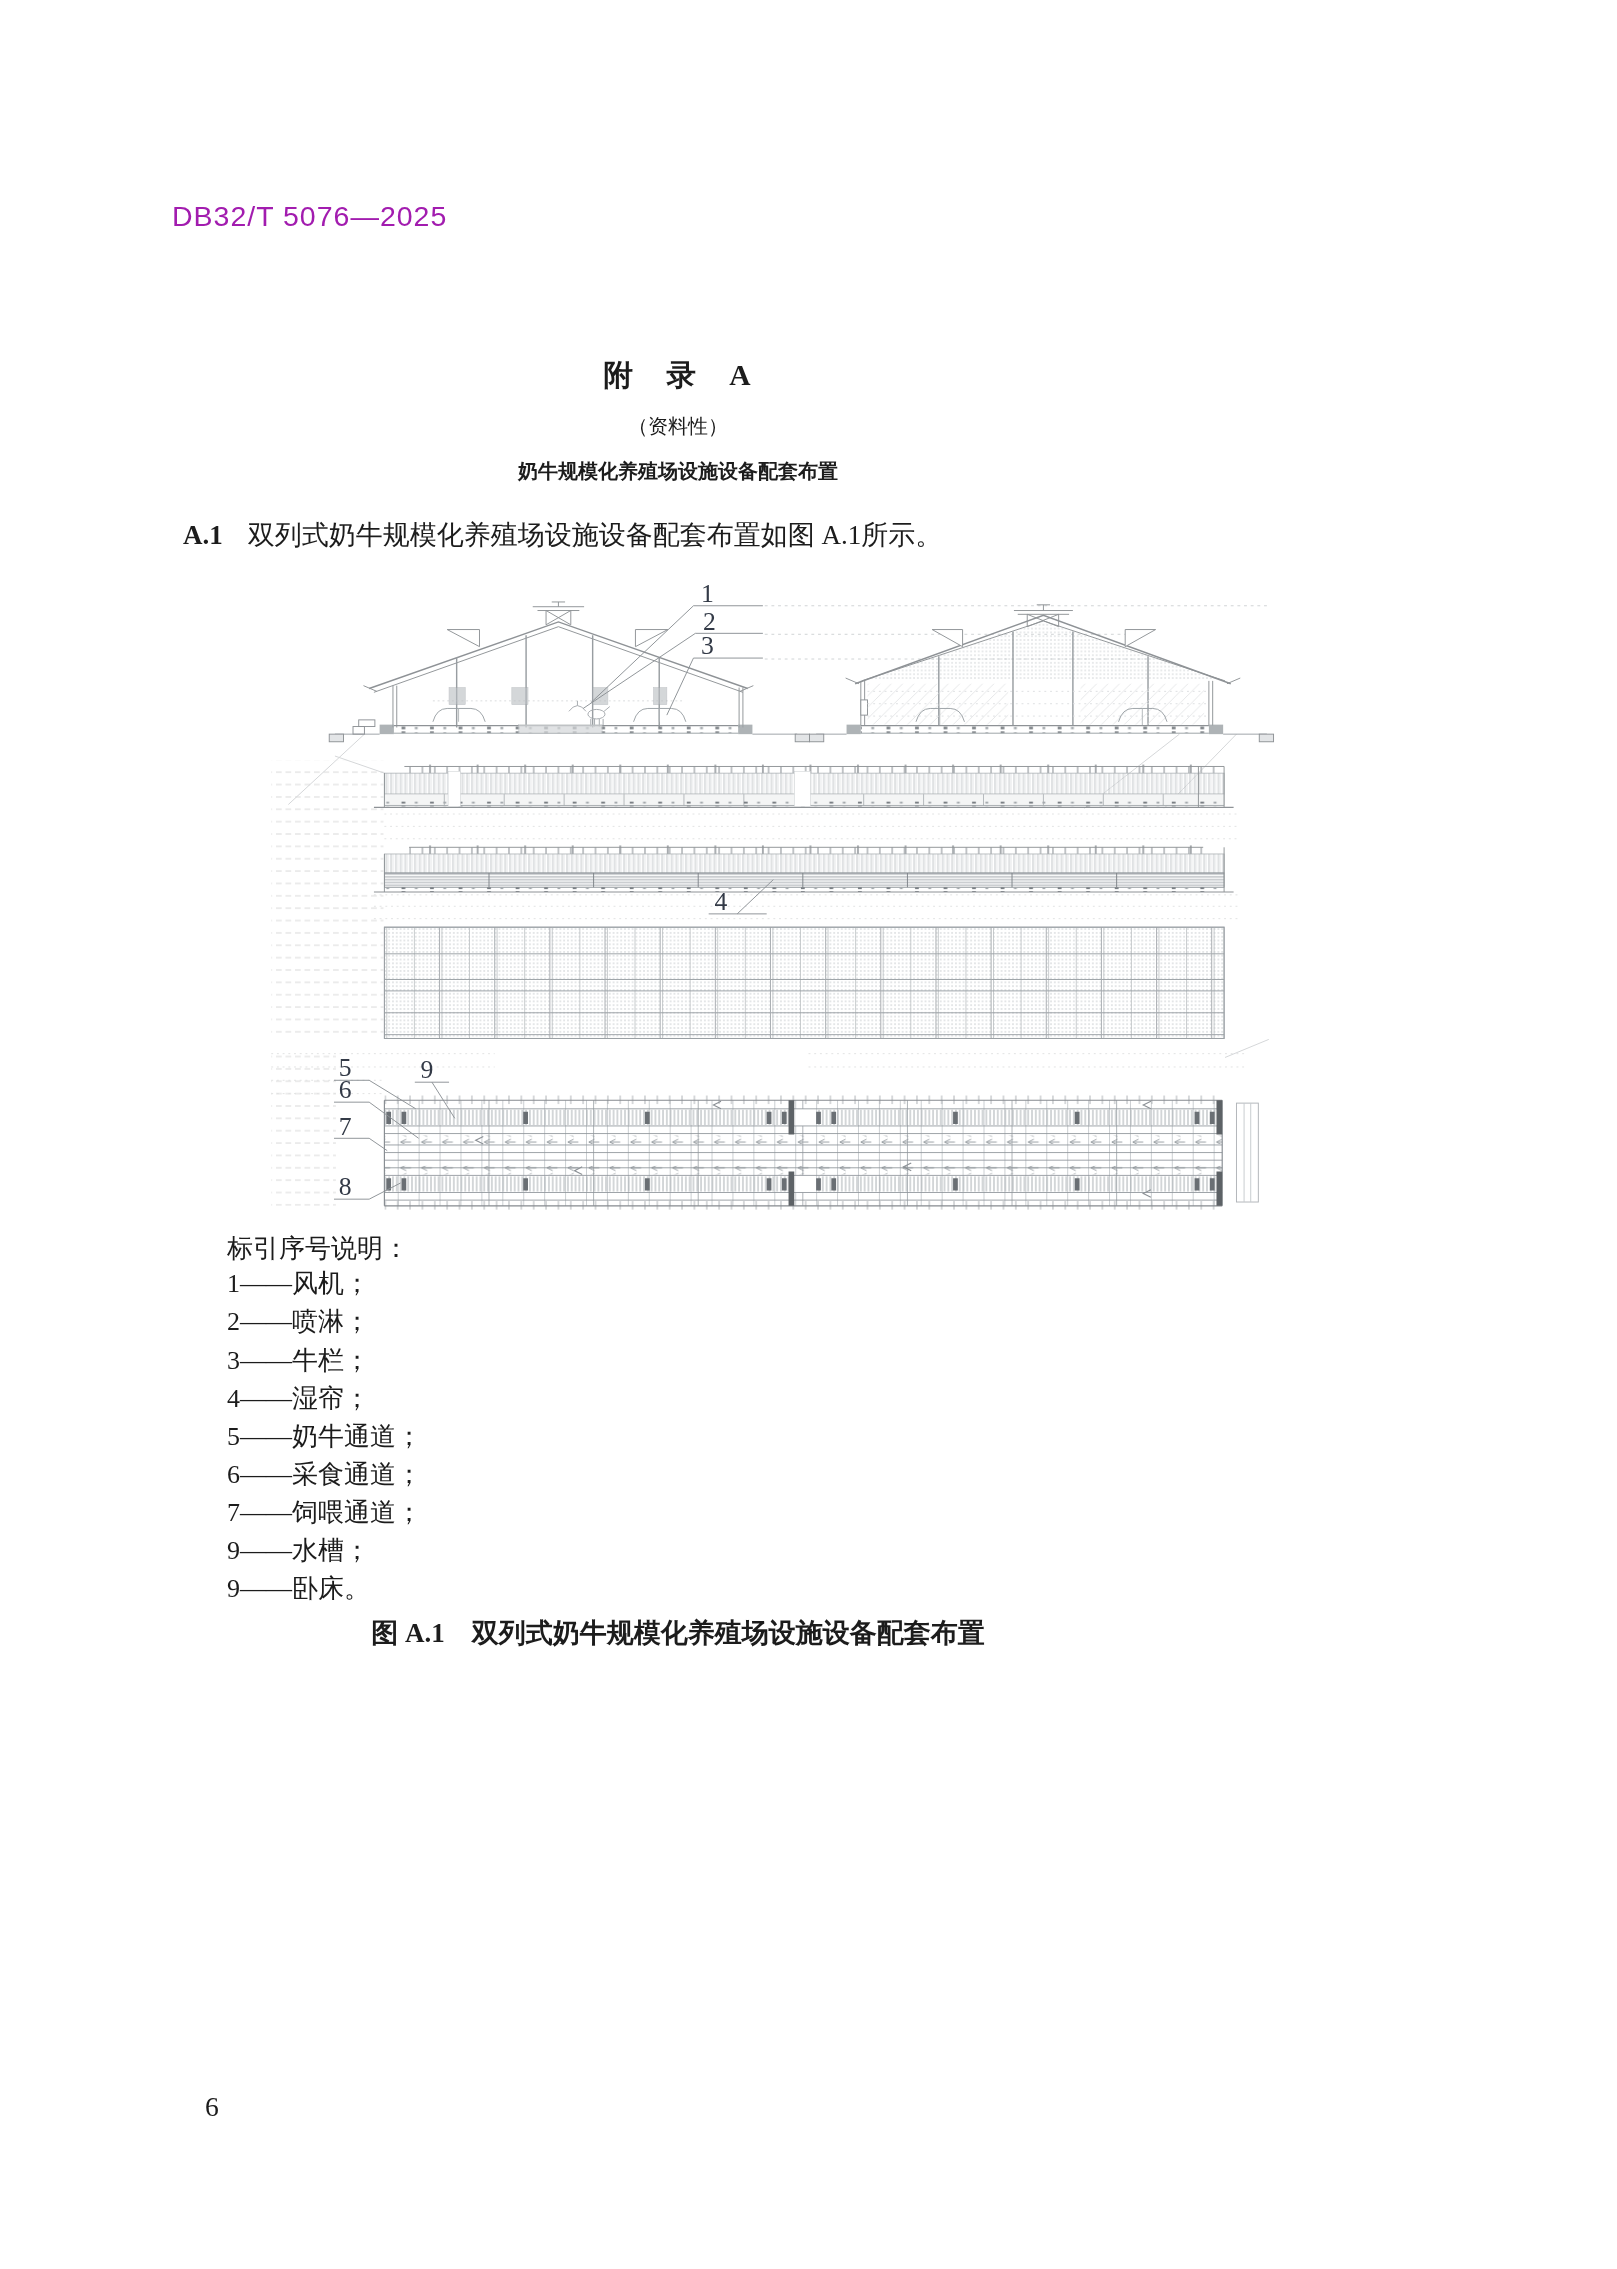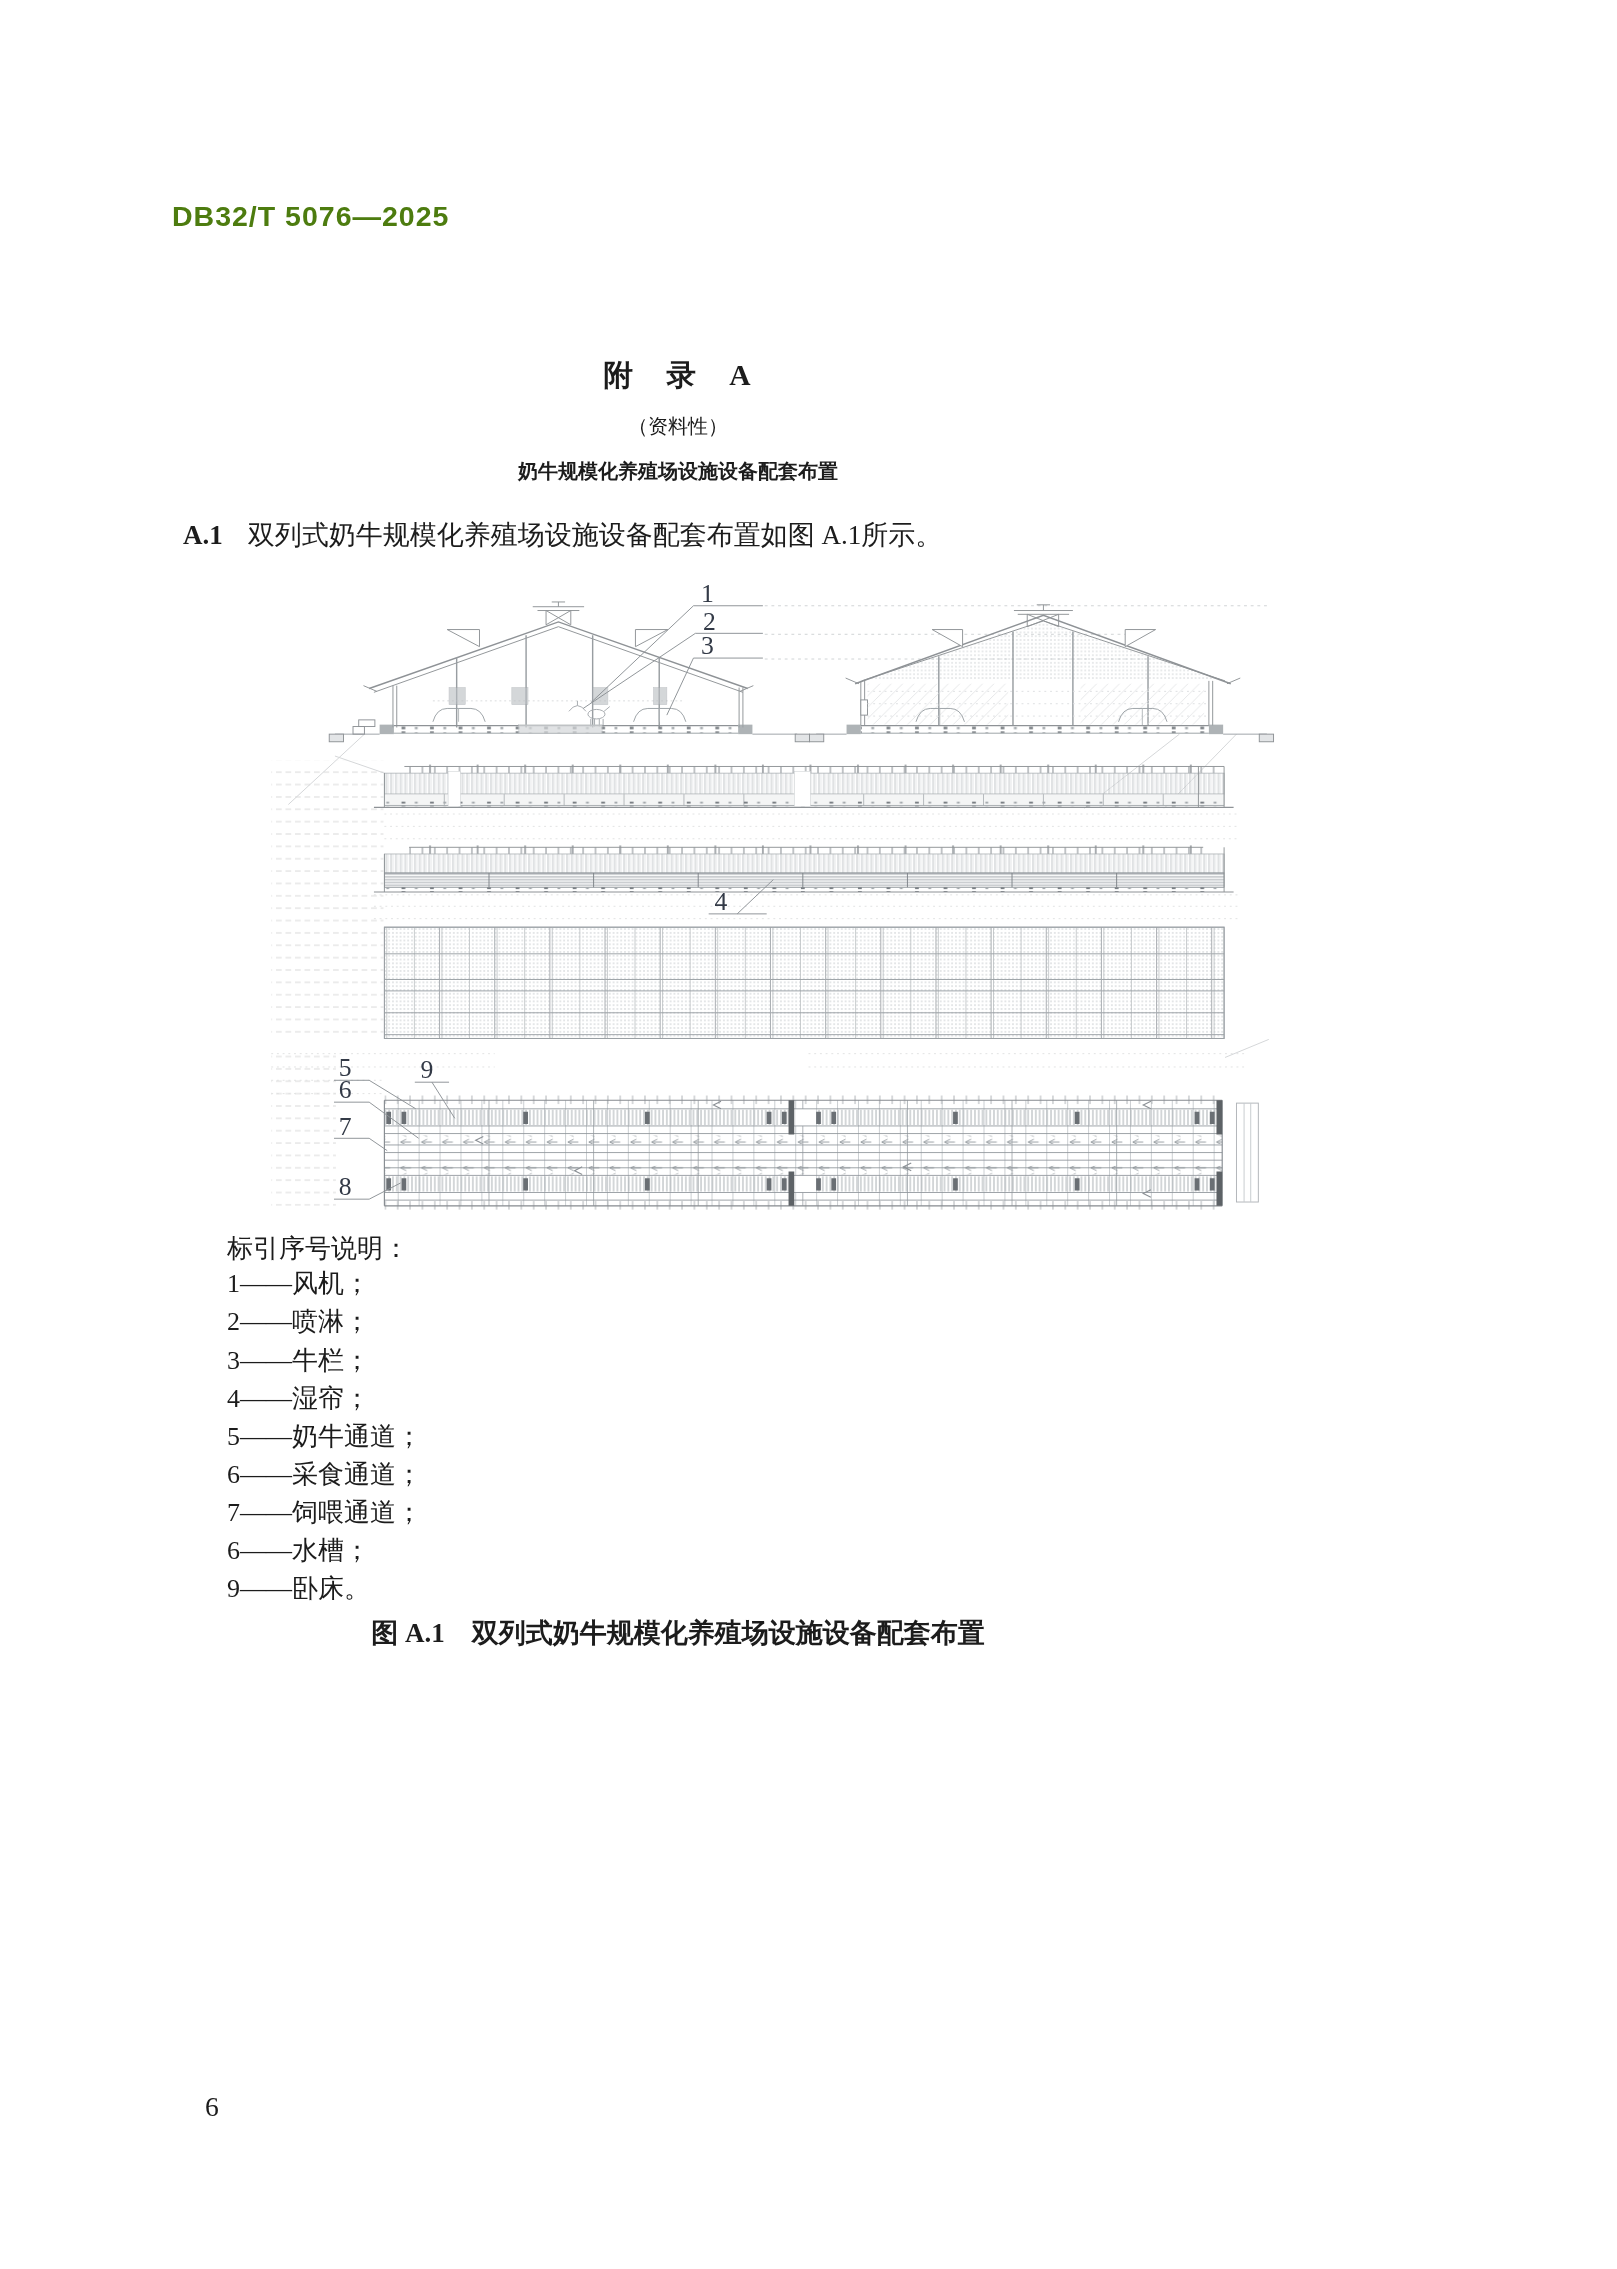--- a/index.html
+++ b/index.html
@@ -1,20 +1,20 @@
 <!DOCTYPE html>
 <html style="font-size:15px"><head>
 <meta charset="utf-8">
 <style>
   html,body{margin:0;padding:0;background:#ffffff;}
   .page{position:relative;width:1618px;height:2269px;background:#ffffff;overflow:hidden;
         font-family:"Liberation Serif","DejaVu Serif",serif;color:#1c1c1c;}
   .abs{position:absolute;}
   .doc-code{left:172px;top:200px;font-family:"Liberation Sans","DejaVu Sans",sans-serif;
-            font-weight:700;font-size:28.5px;letter-spacing:1px;color:#4d7c0f;}
+            font-weight:400;font-size:28.5px;letter-spacing:1px;color:#a21caf;}
   .center-row{left:0;width:1356px;text-align:center;}
   .t1{top:356px;font-size:29.5px;font-weight:700;letter-spacing:1.9px;}
   .t2{top:413px;font-size:20px;font-weight:400;}
   .t3{top:458px;font-size:20px;font-weight:700;}
   .para{left:183px;top:517px;width:1294px;font-size:27px;}
   .para .plabel{font-weight:700;margin-right:25px;font-family:"Liberation Serif",serif;}
   .figure-wrap{left:0;top:0;width:1618px;height:2269px;}
   .legend-head{left:227px;top:1231px;font-size:26px;}
   .legend-item{left:227px;font-size:26px;line-height:32px;}
   .caption{top:1615px;font-size:27px;font-weight:700;}
@@ -239,21 +239,21 @@
   </svg>
 
   <div class="abs legend-head">标引序号说明：</div>
   <div class="abs legend-item" style="top:1268px">1——风机；</div>
   <div class="abs legend-item" style="top:1306px">2——喷淋；</div>
   <div class="abs legend-item" style="top:1345px">3——牛栏；</div>
   <div class="abs legend-item" style="top:1383px">4——湿帘；</div>
   <div class="abs legend-item" style="top:1421px">5——奶牛通道；</div>
   <div class="abs legend-item" style="top:1459px">6——采食通道；</div>
   <div class="abs legend-item" style="top:1497px">7——饲喂通道；</div>
-  <div class="abs legend-item" style="top:1535px">6——水槽；</div>
+  <div class="abs legend-item" style="top:1535px">9——水槽；</div>
   <div class="abs legend-item" style="top:1573px">9——卧床。</div>
 
   <div class="abs center-row caption">图 A.1　双列式奶牛规模化养殖场设施设备配套布置</div>
 
   <div class="abs pagenum">6</div>
 
 </div>
 
 
 </body></html>

